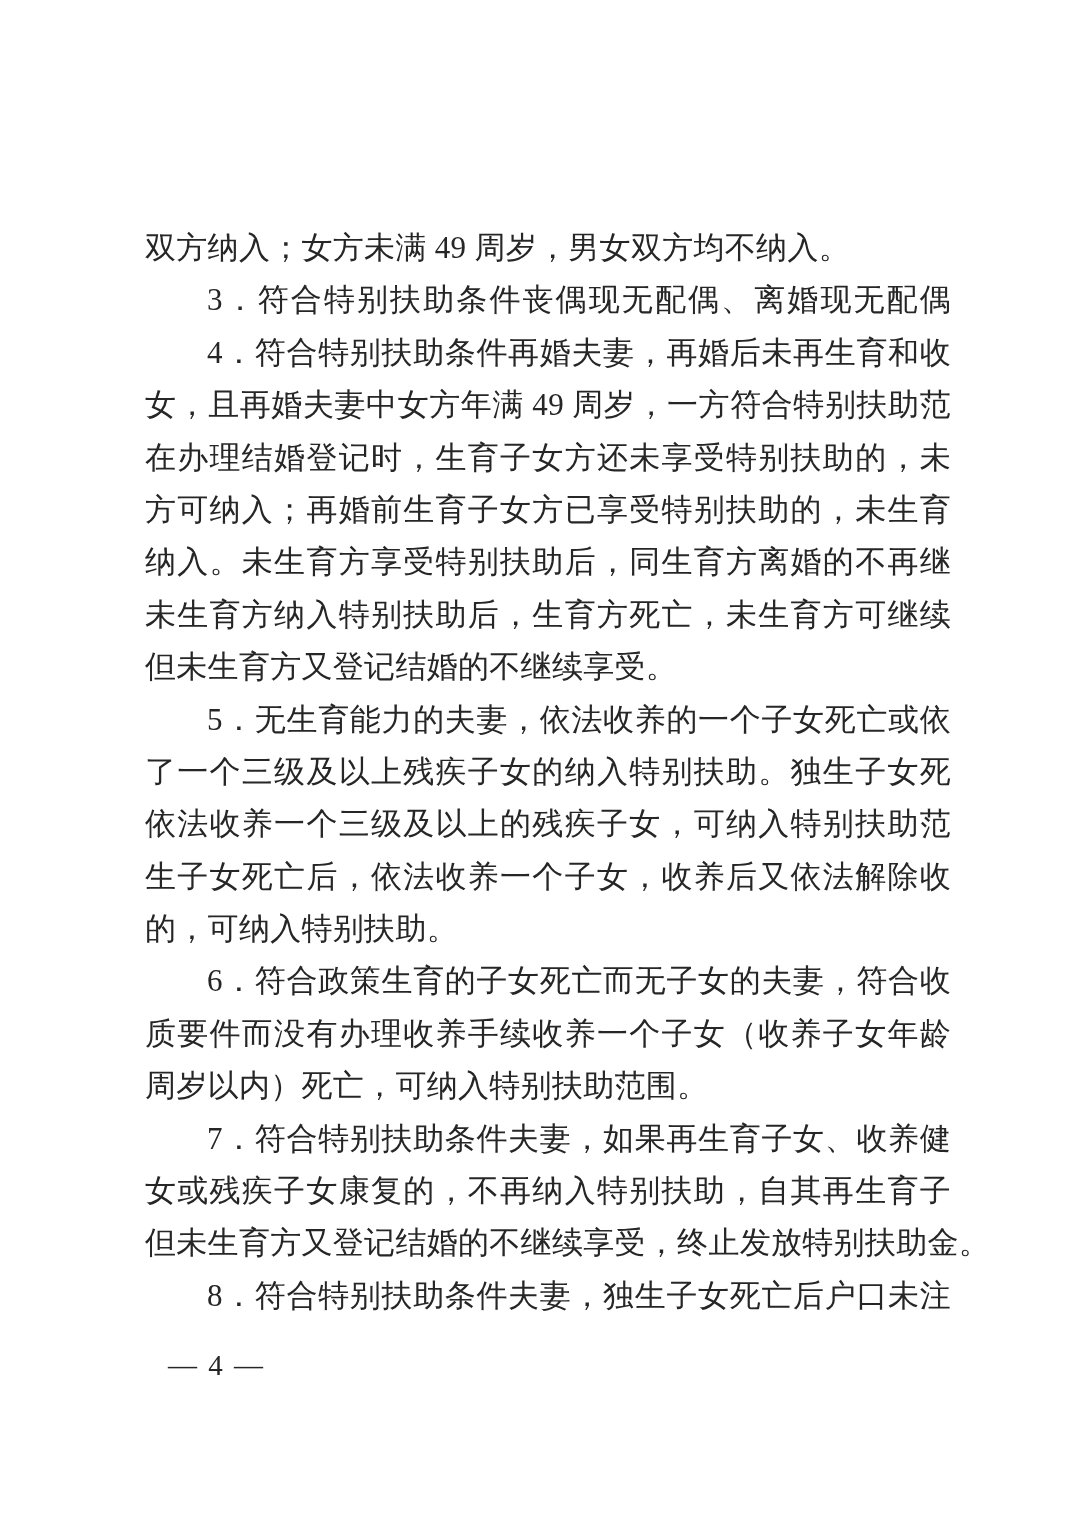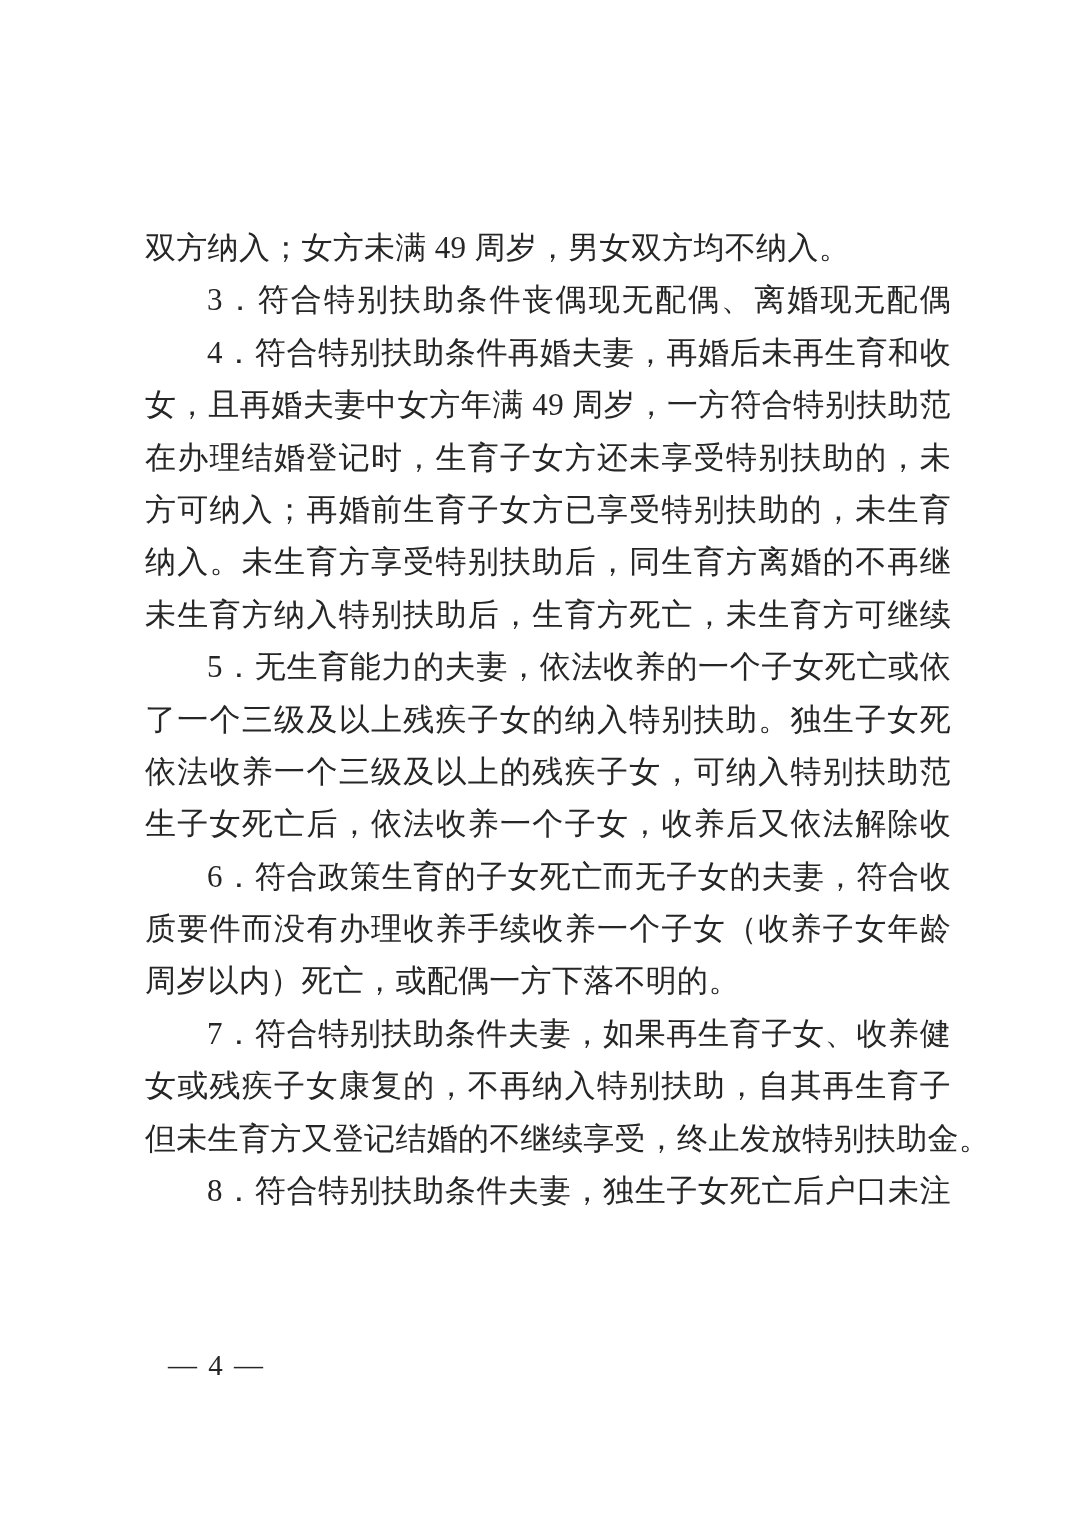--- a/index.html
+++ b/index.html
@@ -56,27 +56,29 @@
 <div class="page">
   <div class="textblock">
     <div class="line">双方纳入；女方未满 49 周岁，男女双方均不纳入。</div>
     <div class="line indent full">3．符合特别扶助条件丧偶现无配偶、离婚现无配偶（单亲</div>
     <div class="line indent full">4．符合特别扶助条件再婚夫妻，再婚后未再生育和收养子</div>
     <div class="line full">女，且再婚夫妻中女方年满 49 周岁，一方符合特别扶助范围且</div>
     <div class="line full">在办理结婚登记时，生育子女方还未享受特别扶助的，未生育</div>
     <div class="line full">方可纳入；再婚前生育子女方已享受特别扶助的，未生育方不</div>
     <div class="line full">纳入。未生育方享受特别扶助后，同生育方离婚的不再继续享受。</div>
     <div class="line full">未生育方纳入特别扶助后，生育方死亡，未生育方可继续享受，</div>
+    <div class="line">但未生育方又登记结婚的不继续享受。</div>
     <div class="line indent full">5．无生育能力的夫妻，依法收养的一个子女死亡或依法收养</div>
     <div class="line full">了一个三级及以上残疾子女的纳入特别扶助。独生子女死亡后，</div>
     <div class="line full">依法收养一个三级及以上的残疾子女，可纳入特别扶助范围。独</div>
     <div class="line full">生子女死亡后，依法收养一个子女，收养后又依法解除收养关系</div>
+    <div class="line">的，可纳入特别扶助。</div>
     <div class="line indent full">6．符合政策生育的子女死亡而无子女的夫妻，符合收养实</div>
     <div class="line full">质要件而没有办理收养手续收养一个子女（收养子女年龄在 18</div>
-    <div class="line">周岁以内）死亡，或配偶一方下落不明的。</div>
+    <div class="line">周岁以内）死亡，可纳入特别扶助范围。</div>
     <div class="line indent full">7．符合特别扶助条件夫妻，如果再生育子女、收养健康子</div>
     <div class="line full">女或残疾子女康复的，不再纳入特别扶助，自其再生育子女、收</div>
     <div class="line">但未生育方又登记结婚的不继续享受，终止发放特别扶助金。</div>
     <div class="line indent full">8．符合特别扶助条件夫妻，独生子女死亡后户口未注销的</div>
   </div>
 
   <div class="pagenum">— 4 —</div>
 </div>
 
 </body></html>

